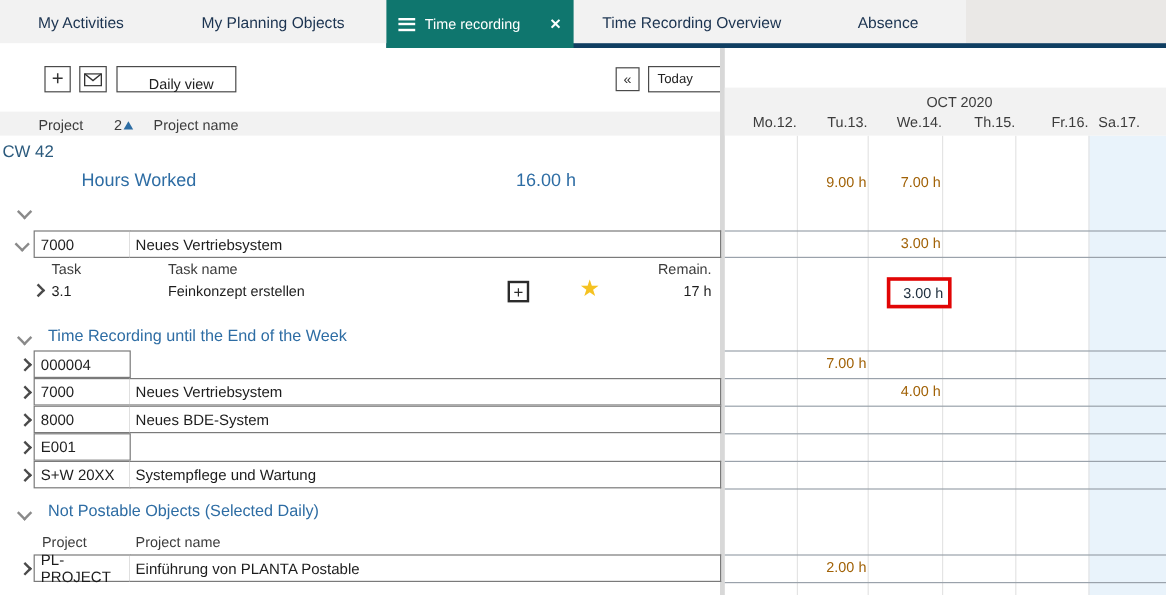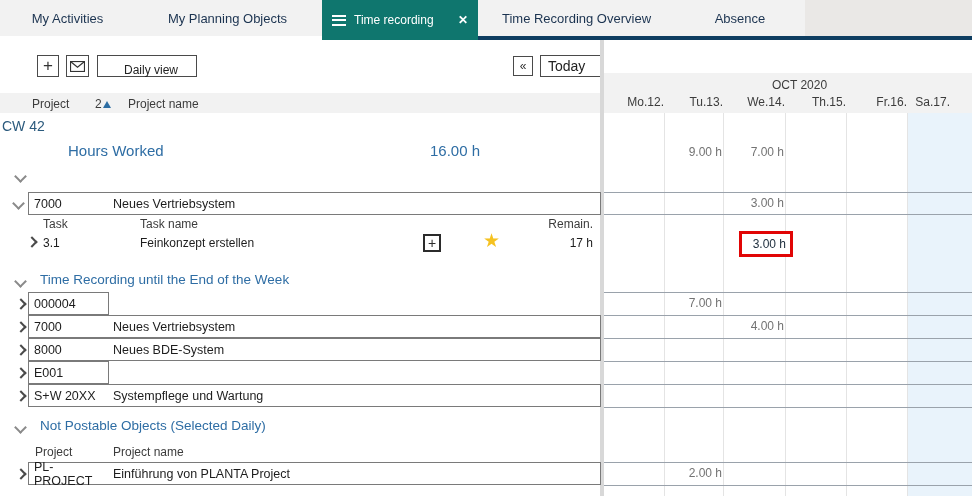--- a/index.html
+++ b/index.html
@@ -22,38 +22,38 @@
   .hamburger { width:14px; height:11px; display:flex; flex-direction:column; justify-content:space-between; }
   .hamburger i { display:block; height:2px; background:#fff; }
   .tab-close { margin-left:auto; color:#fff; font-size:12px; font-weight:bold; }
 
   
   .btn { border:1px solid #4a4a4a; background:#fff; display:flex; align-items:center; justify-content:center; }
   .btn-plus { left:37px; top:55px; width:22px; height:22px; font-size:17px; color:#333; }
   .btn-mail { left:66px; top:55px; width:23px; height:22px; }
   .btn-daily { left:97px; top:55px; width:100px; height:22px; justify-content:flex-start; gap:7px; padding-left:8px; font-size:12px; color:#222;flex-direction:column; }
   .btn-prev { left:513px; top:56px; width:20px; height:20px; font-size:12px; color:#333; }
-  .btn-today { left:540px; top:55px; width:62px; height:22px; justify-content:flex-start; padding-left:7px; font-size:14px; color:#222; }
+  .btn-today { left:540px; top:55px; width:62px; height:22px; justify-content:flex-start; padding-left:7px; font-size:11px; color:#222; }
 
   
   .lheader { left:0; top:93px; width:600px; height:20px; background:#f2f2f2; }
   .rheader { left:604px; top:73px; width:368px; height:40px; background:#f2f2f2; }
   .hlabel { position:absolute; top:4px; font-size:12px; color:#3c3c3c; }
   .sort-tri { position:absolute; left:103px; top:8px; width:0; height:0;
               border-left:4px solid transparent; border-right:4px solid transparent;
               border-bottom:7px solid #2d6da3; }
   .month { position:absolute; left:772px; top:78px; font-size:12px; color:#3c3c3c; }
   .day { position:absolute; top:95px; width:58px; text-align:right; font-size:12px; color:#3c3c3c; }
 
   
   .divider { left:600px; top:40px; width:4px; height:456px; background:#d8d8d8; }
   .weekend { left:907px; top:113px; width:65px; height:383px; background:#e9f3fb; }
   .vline { position:absolute; top:113px; width:1px; height:383px; background:#e4e4e4; }
   .hline { position:absolute; left:604px; width:368px; height:1px; background:#9aa2ab; }
-  .val { position:absolute; width:56px; text-align:right; font-size:12px; color:#737373; padding-right:1px; }
+  .val { position:absolute; width:56px; text-align:right; font-size:12px; color:#a16207; padding-right:1px; }
 
   
   .cw { left:2px; top:118px; font-size:14px; color:#2b5a7d; }
   .hw-label { left:68px; top:142px; font-size:15px; color:#2e6da4; }
   .hw-total { left:390px; top:142px; width:90px; text-align:right; font-size:15px; color:#2e6da4; }
   .section-title { font-size:13.5px; color:#2e6da4; }
   .chev-down { position:absolute; width:8px; height:8px; }
   .chev-down::before { content:""; position:absolute; left:0; top:0; width:7px; height:7px;
       border-left:2px solid #8a8a8a; border-bottom:2px solid #8a8a8a; transform:rotate(-45deg); }
   .chev-right { position:absolute; width:8px; height:8px; }
@@ -197,18 +197,18 @@
   <div class="val" style="left:667px;top:296px;">7.00 h</div>
   <div class="val" style="left:729px;top:319px;">4.00 h</div>
 
   <span class="chev-down" style="left:16px;top:423px;"></span>
   <div class="abs section-title" style="left:40px;top:418px;">Not Postable Objects (Selected Daily)</div>
   <span class="sublabel" style="left:35px;top:445px;">Project</span>
   <span class="sublabel" style="left:113px;top:445px;">Project name</span>
 
   <span class="chev-right" style="left:17px;top:470px;"></span>
   <div class="cell cell-id" style="top:462px;">PL-PROJECT</div>
-  <div class="cell cell-name" style="top:462px;">Einführung von PLANTA Project</div>
+  <div class="cell cell-name" style="top:462px;">Einführung von PLANTA Postable</div>
   <div class="hline" style="top:462px;"></div>
   <div class="hline" style="top:485px;"></div>
   <div class="val" style="left:667px;top:466px;">2.00 h</div>
 
 </div>
 
 </body></html>

